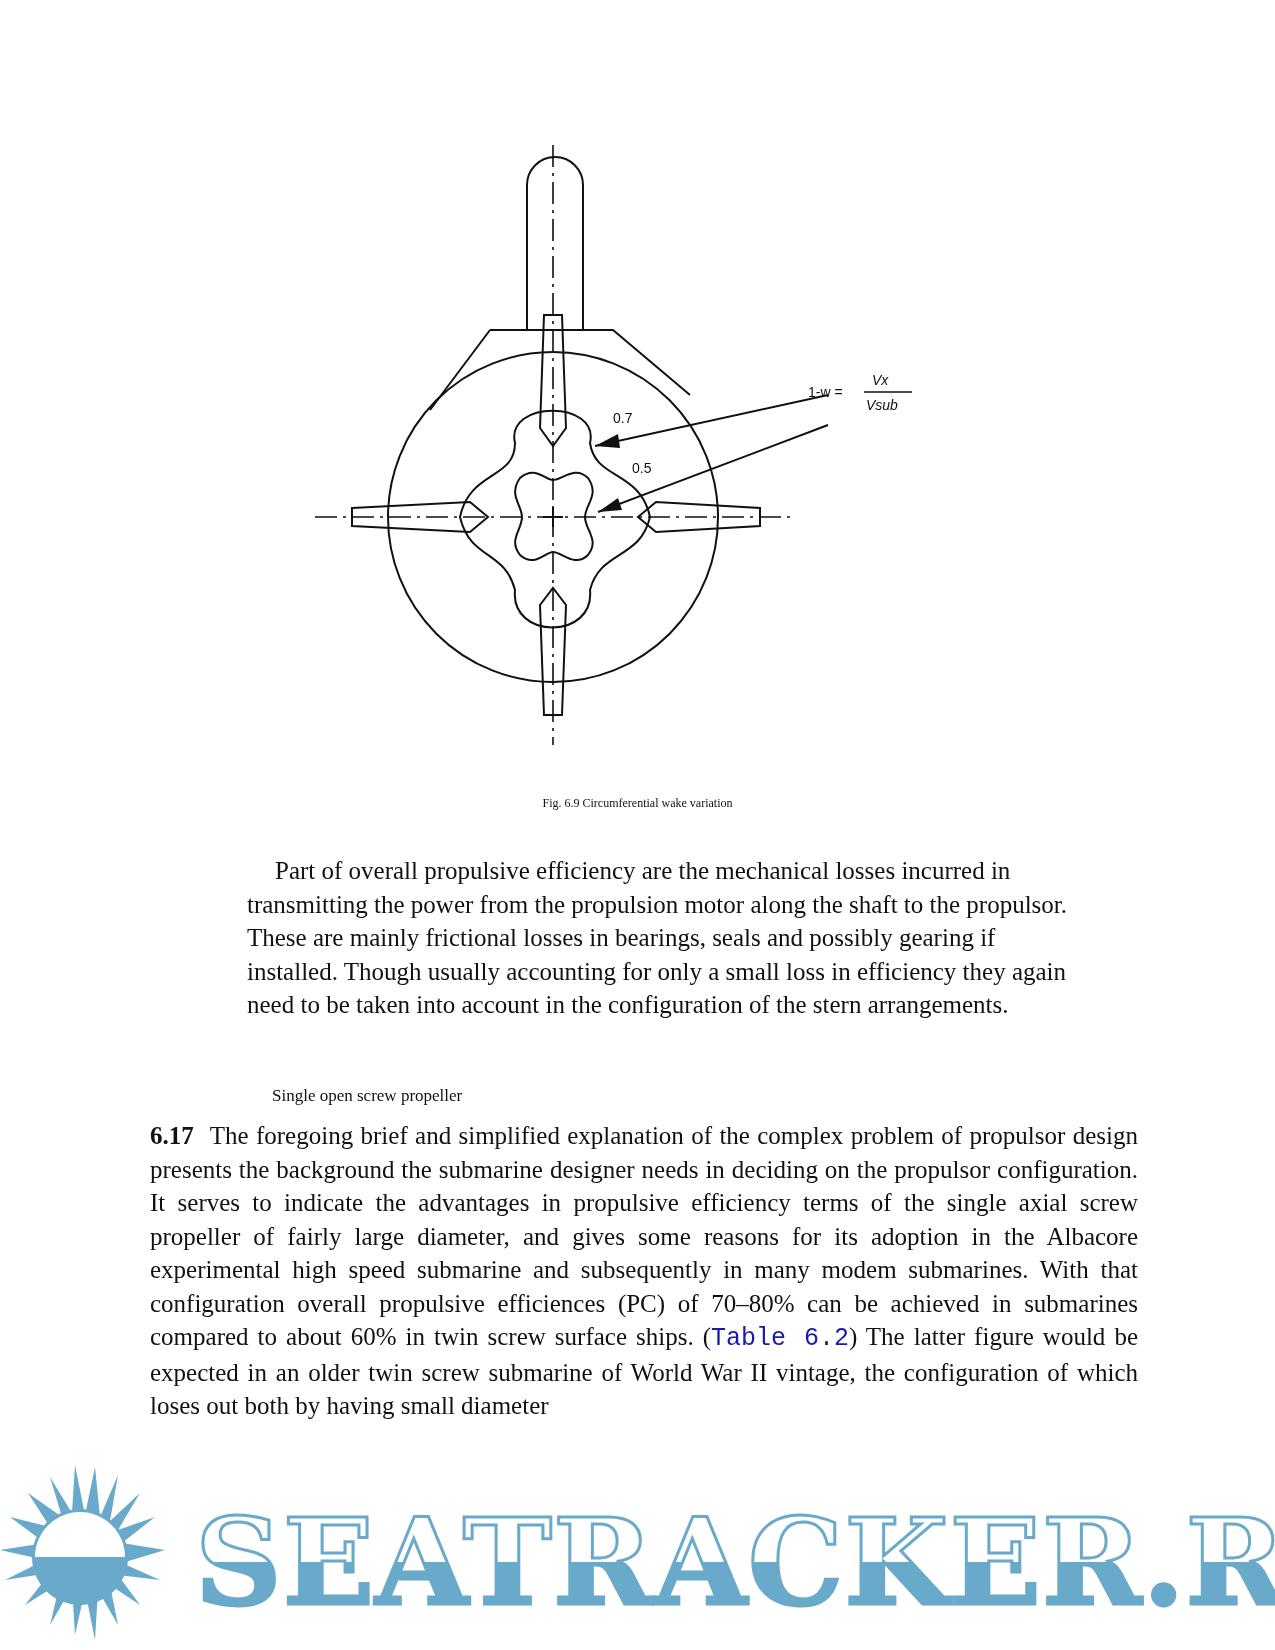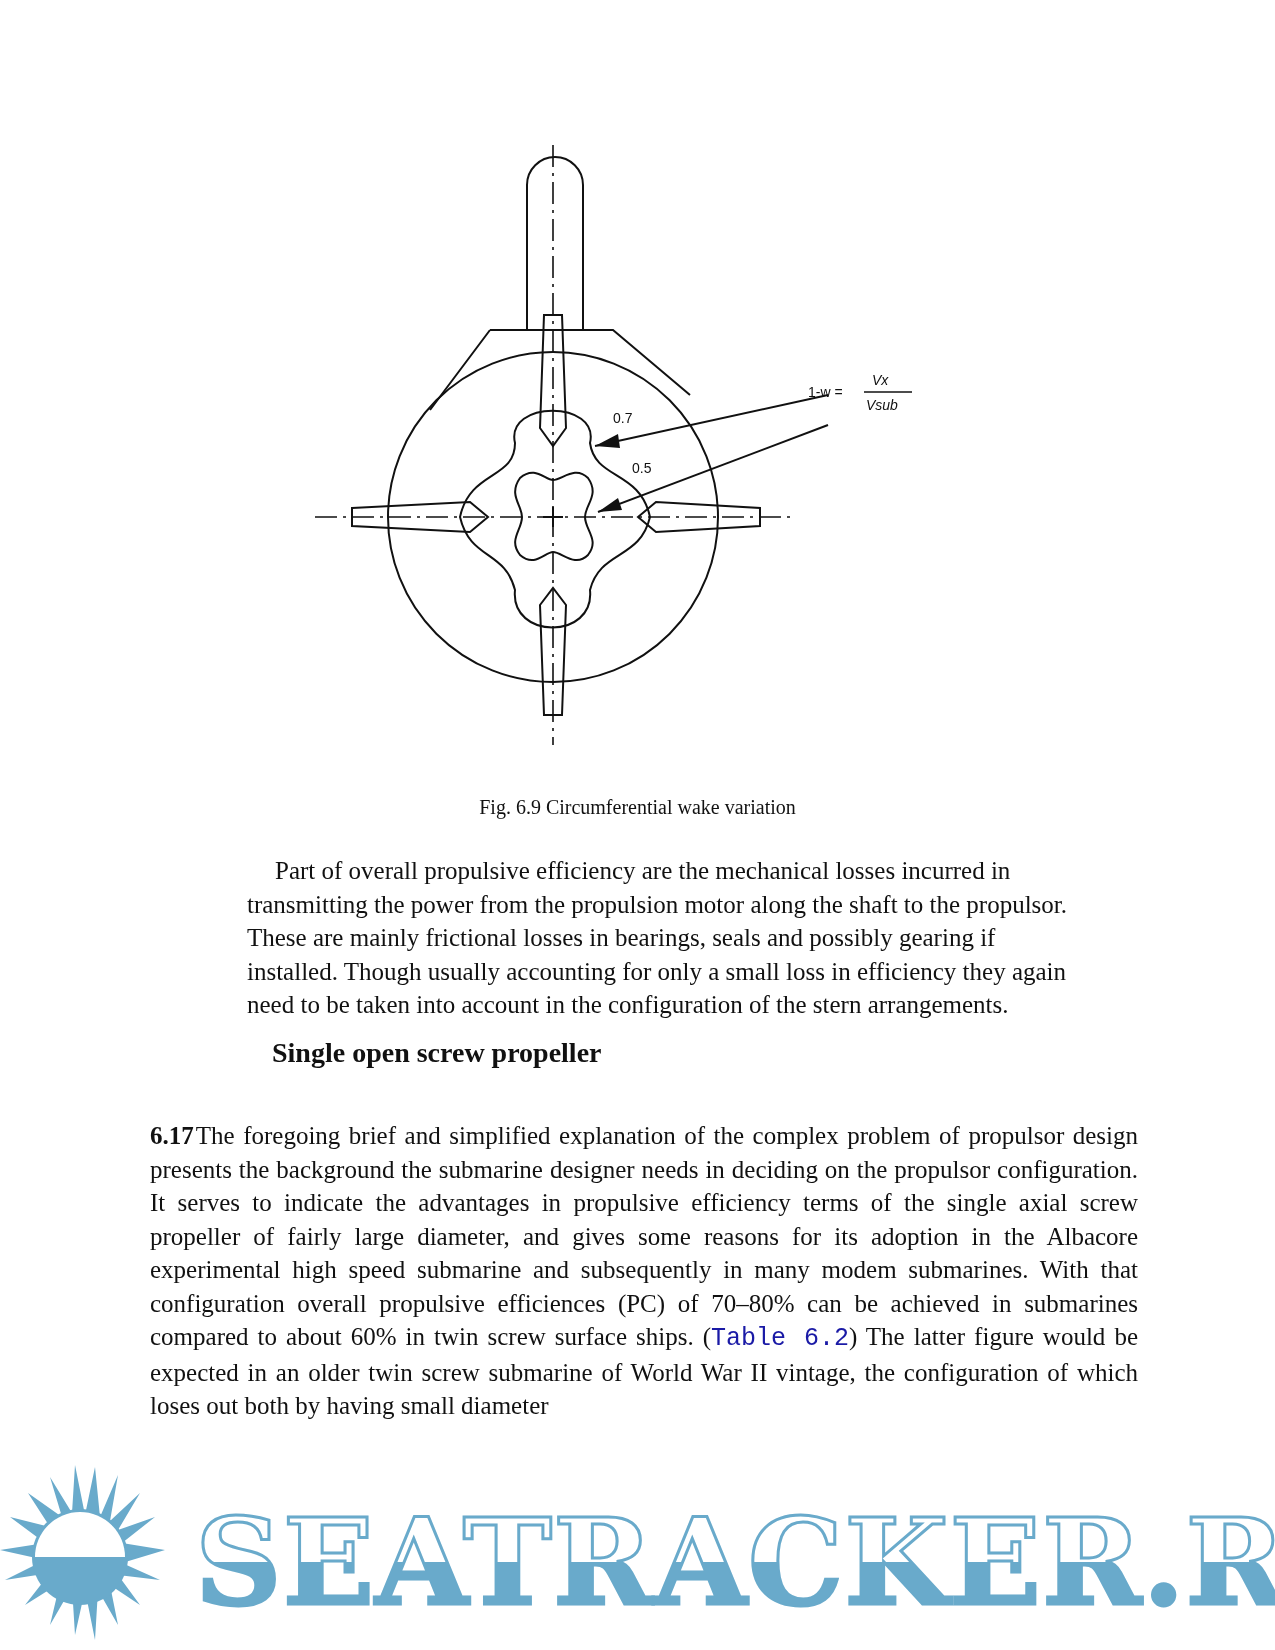--- a/index.html
+++ b/index.html
@@ -1,24 +1,24 @@
 <!DOCTYPE html>
 <html><head>
 <meta charset="utf-8">
 <style>
   html, body { margin: 0; padding: 0; background: #ffffff; }
   body { width: 1275px; height: 1650px; position: relative; overflow: hidden; font-family: "Liberation Serif", serif; color: #111; }
   .figure { position: absolute; left: 300px; top: 140px; width: 680px; height: 640px; }
   .figure svg { width: 100%; height: 100%; }
-  .caption { position: absolute; left: 0; width: 1275px; top: 796px; text-align: center; font-size: 20px; }
+  .caption { position: absolute; left: 0; width: 1275px; top: 796px; text-align: center; font-size: 12px; }
   .para1 { position: absolute; left: 247px; top: 854px; width: 830px; font-size: 25px; line-height: 33.5px; font-family: Liberation Serif, serif; }
   .para1 .indent { display: inline-block; width: 28px; }
-  .heading { position: absolute; left: 272px; top: 1037px; font-size: 28px; font-weight: bold; }
+  .heading { position: absolute; left: 272px; top: 1086px; font-size: 17px; font-weight: normal; }
   .para2 { position: absolute; left: 150px; top: 1119px; width: 988px; font-size: 25px; line-height: 33.5px; text-align: justify; }
-  .para2 .num { font-weight: bold; margin-right: 2px; }
+  .para2 .num { font-weight: bold; margin-right: 16px; }
   .link { color: #1a1aa6; font-family: Liberation Mono, monospace; }
   .watermark { position: absolute; left: 0; top: 1455px; width: 1275px; height: 195px; }
   .wm-text { position: absolute; left: 195px; top: 1502px; font-family: "DejaVu Serif", serif; font-weight: bold; font-size: 120px; letter-spacing: 1px; color: #ffffff; -webkit-text-stroke: 3px #69aacb; line-height: 1; }
   .wm-text-fill { position: absolute; left: 195px; top: 1502px; font-family: "DejaVu Serif", serif; font-weight: bold; font-size: 120px; letter-spacing: 1px; color: #69aacb; line-height: 1; clip-path: inset(50% 0 0 0); }
 </style>
 </head>
 <body>
 
 <div class="figure">
   <svg viewBox="300 140 680 640">

